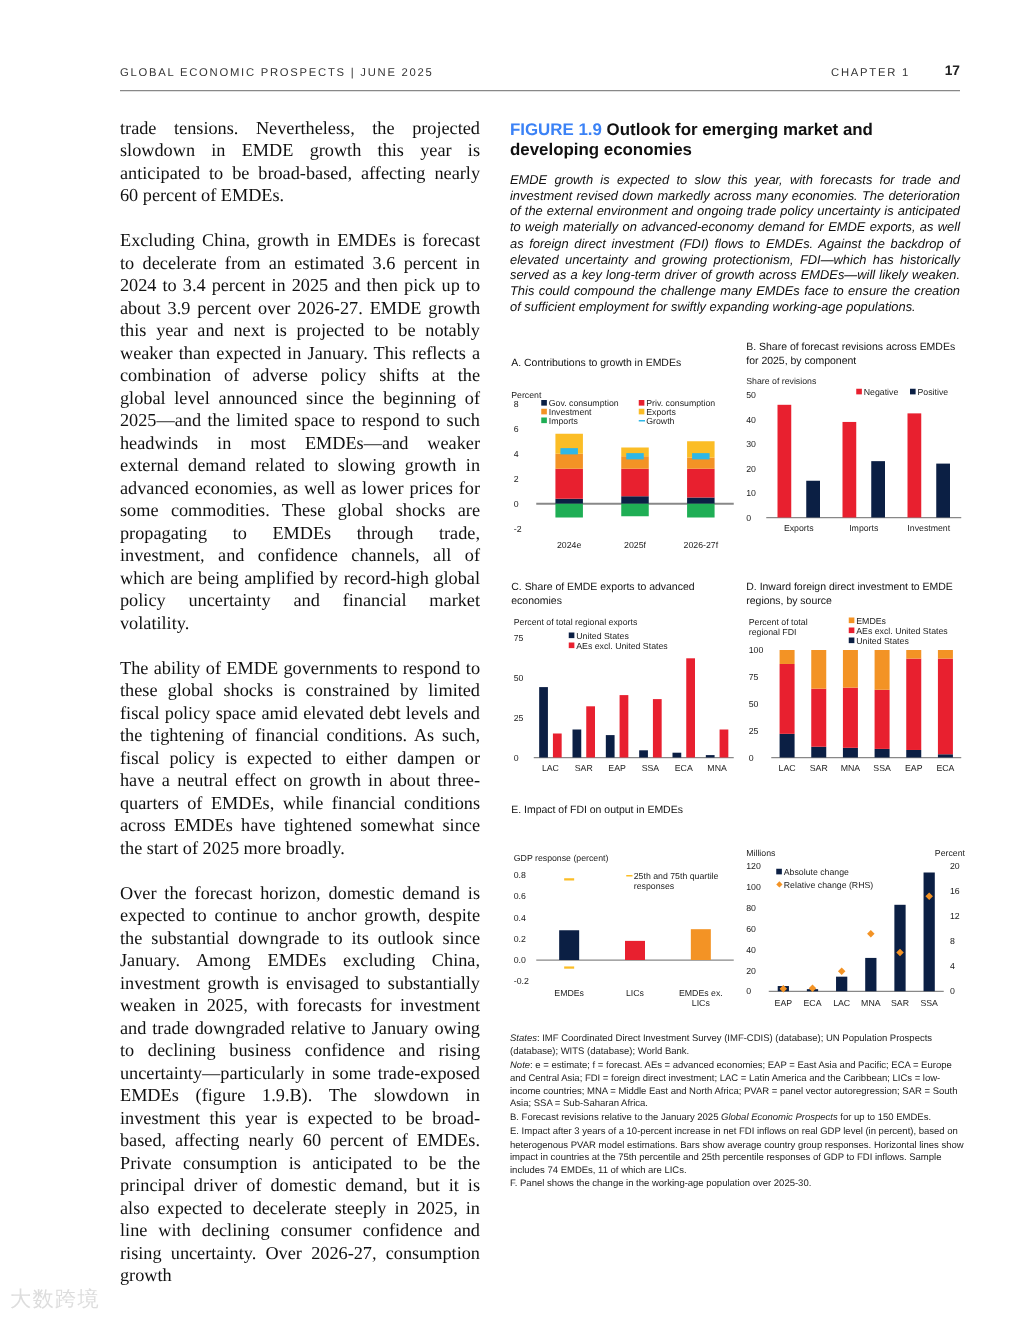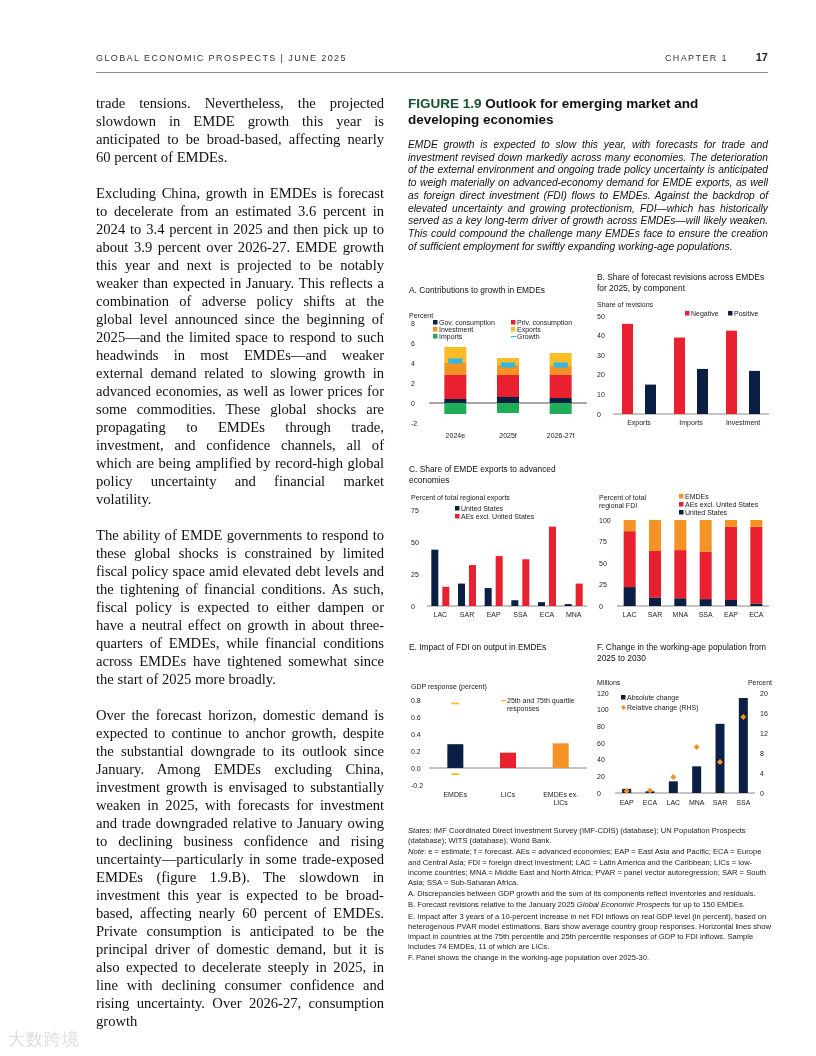--- a/index.html
+++ b/index.html
@@ -7,21 +7,21 @@
   .header { position:absolute; left:96px; top:52px; width:672px; height:20px; border-bottom:1.5px solid #888; }
   .header .left { position:absolute; left:0; top:1px; font-size:9px; letter-spacing:1.4px; color:#333; }
   .header .chap { position:absolute; right:40px; top:1px; font-size:9px; letter-spacing:1.4px; color:#333; }
   .header .pnum { position:absolute; right:0; top:-1px; font-size:11px; font-weight:bold; color:#222; }
 
   .body-col { position:absolute; left:96px; top:94px; width:288px; font-family:"Liberation Serif", serif; font-size:14.6px; line-height:18px; text-align:justify; color:#111; }
   .body-col p { margin:0 0 18px 0; }
 
   .fig { position:absolute; left:408px; top:96px; width:360px; }
   .fig-title { font-size:13.5px; font-weight:bold; line-height:16px; margin:0; }
-  .fig-title .num { color:#14532d; }
+  .fig-title .num { color:#3b82f6; }
   .fig-sub { font-style:italic; font-size:10.3px; line-height:12.7px; text-align:justify; margin-top:11px; color:#111; }
 
   .panel { position:absolute; }
   .panel-title { font-size:8.4px; font-weight:normal; line-height:11px; }
   .panel svg { position:absolute; left:0; overflow:visible; }
   svg text { font-family:"Liberation Sans", sans-serif; fill:#222; }
 
   .notes { position:absolute; left:408px; top:826px; width:364px; font-size:7.6px; line-height:10.2px; color:#222; }
   .notes p { margin:0 0 1px 0; }
 
@@ -147,20 +147,21 @@
       <rect x="155.66666666666669" y="112.08" width="7" height="1.9200000000000017" fill="#0b1f44"></rect>
       <rect x="166.66666666666669" y="91.6" width="7" height="22.400000000000006" fill="#e8202f"></rect>
       <text x="164.66666666666669" y="125" font-size="7" text-anchor="middle">MNA</text>
       <rect x="46" y="14" width="4.5" height="4.5" fill="#0b1f44"></rect>
       <text x="52" y="19" font-size="7">United States</text>
       <rect x="46" y="22" width="4.5" height="4.5" fill="#e8202f"></rect>
       <text x="52" y="27" font-size="7">AEs excl. United States</text>
     </svg>
 </div>
 <div class="panel" id="pD" style="left:597px;top:464px;width:175px;height:160px;">
+  <div class="panel-title">D. Inward foreign direct investment to EMDE regions, by source</div>
   <svg id="svgD" width="175" height="130" style="top:28px;">
       <text x="2" y="8" font-size="7">Percent of total</text>
       <text x="2" y="16" font-size="7">regional FDI</text>
       <text x="2" y="116.5" font-size="7" text-anchor="start">0</text>
       <text x="2" y="95" font-size="7" text-anchor="start">25</text>
       <text x="2" y="73.5" font-size="7" text-anchor="start">50</text>
       <text x="2" y="52" font-size="7" text-anchor="start">75</text>
       <text x="2" y="30.5" font-size="7" text-anchor="start">100</text>
       <line x1="20" x2="172" y1="114" y2="114" stroke="#888888" stroke-width="1"></line>
       <rect x="26.666666666666664" y="95.08" width="12" height="18.92" fill="#0b1f44"></rect>
@@ -214,21 +215,20 @@
       <text x="99" y="117" font-size="7" text-anchor="middle">LICs</text>
       <rect x="143.66666666666666" y="63.35" width="16" height="24.65" fill="#f39325"></rect>
       <text x="151.66666666666666" y="117" font-size="7" text-anchor="middle">EMDEs ex.</text>
       <text x="151.66666666666666" y="125" font-size="7" text-anchor="middle">LICs</text>
       <rect x="92" y="20" width="5" height="1.2" fill="#fbbd26"></rect>
       <text x="98" y="23" font-size="7">25th and 75th quartile</text>
       <text x="98" y="31" font-size="7">responses</text>
     </svg>
 </div>
 <div class="panel" id="pF" style="left:597px;top:642px;width:175px;height:180px;">
-  <div class="panel-title">F. Change in the working-age population from 2025 to 2030</div>
   <svg id="svgF" width="175" height="140" style="top:38px;">
       <text x="0" y="5" font-size="7">Millions</text>
       <text x="175" y="5" font-size="7" text-anchor="end">Percent</text>
       <text x="0" y="115.5" font-size="7" text-anchor="start">0</text>
       <text x="0" y="98.83333333333334" font-size="7" text-anchor="start">20</text>
       <text x="0" y="82.16666666666667" font-size="7" text-anchor="start">40</text>
       <text x="0" y="65.5" font-size="7" text-anchor="start">60</text>
       <text x="0" y="48.83333333333334" font-size="7" text-anchor="start">80</text>
       <text x="0" y="32.16666666666666" font-size="7" text-anchor="start">100</text>
       <text x="0" y="15.5" font-size="7" text-anchor="start">120</text>
@@ -260,19 +260,18 @@
       <rect x="24" y="15" width="4.5" height="4.5" fill="#0b1f44"></rect>
       <text x="30" y="20" font-size="7">Absolute change</text>
       <path d="M26.5,25 l2.5,2.5 l-2.5,2.5 l-2.5,-2.5z" fill="#f39325"></path>
       <text x="30" y="30" font-size="7">Relative change (RHS)</text>
     </svg>
 </div>
 
 <div class="notes">
   <p><i>States</i><span>: IMF Coordinated Direct Investment Survey (IMF-CDIS) (database); UN Population Prospects (database); WITS (database); World Bank.</span></p>
   <p><i>Note</i><span>: e = estimate; f = forecast. AEs = advanced economies; EAP = East Asia and Pacific; ECA = Europe and Central Asia; FDI = foreign direct investment; LAC = Latin America and the Caribbean; LICs = low-income countries; MNA = Middle East and North Africa; PVAR = panel vector autoregression; SAR = South Asia; SSA = Sub-Saharan Africa.</span></p>
-  <p>A. Discrepancies between GDP growth and the sum of its components reflect inventories and residuals.</p>
   <p><span>B. Forecast revisions relative to the January 2025 </span><i>Global Economic Prospects</i><span> for up to 150 EMDEs.</span></p>
   <p>E. Impact after 3 years of a 10-percent increase in net FDI inflows on real GDP level (in percent), based on heterogenous PVAR model estimations. Bars show average country group responses. Horizontal lines show impact in countries at the 75th percentile and 25th percentile responses of GDP to FDI inflows. Sample includes 74 EMDEs, 11 of which are LICs.</p>
   <p>F. Panel shows the change in the working-age population over 2025-30.</p>
 </div>
 
 <div class="watermark">大数跨境</div>
 
 </body></html>

